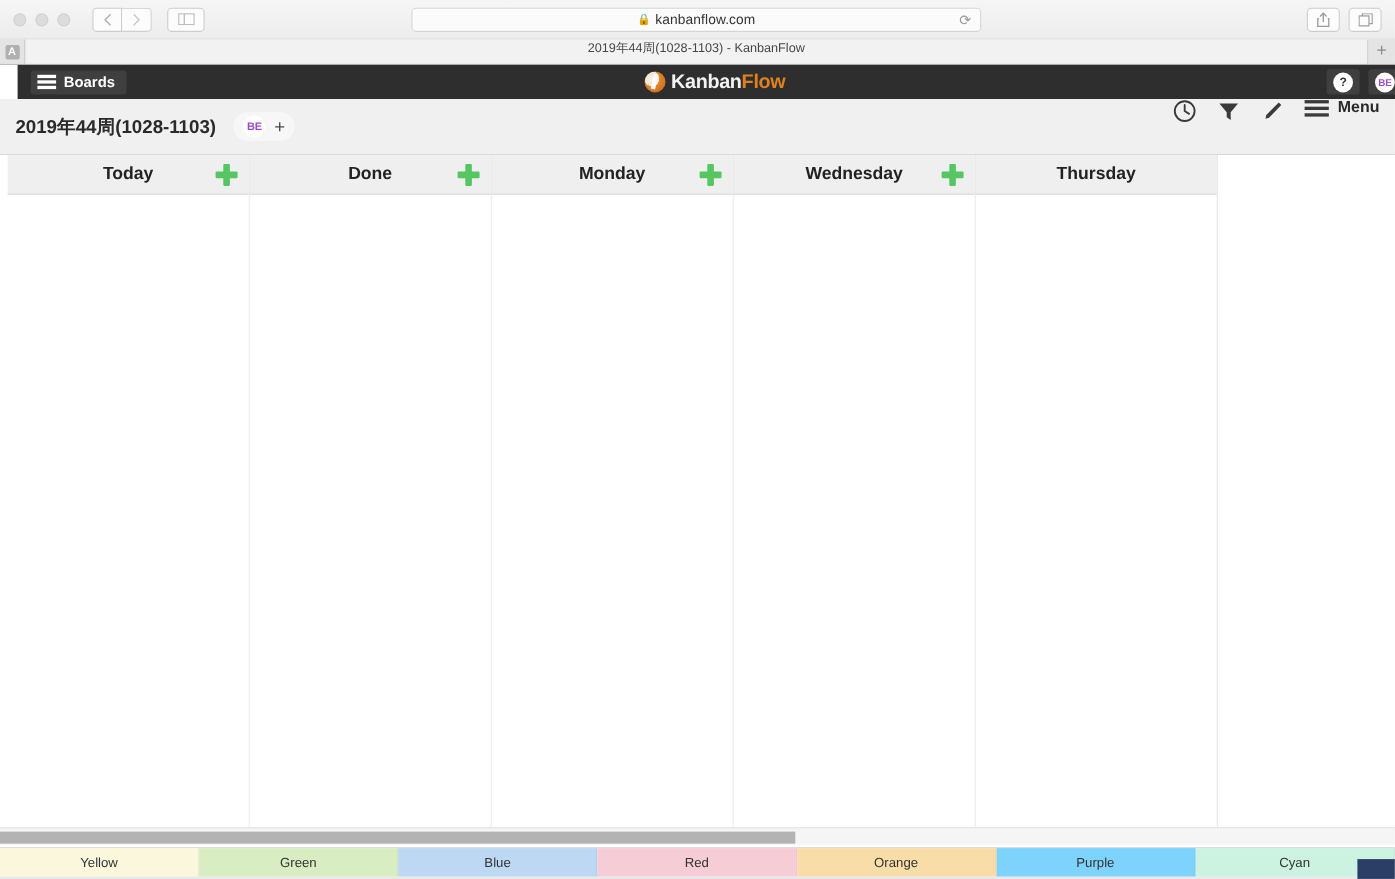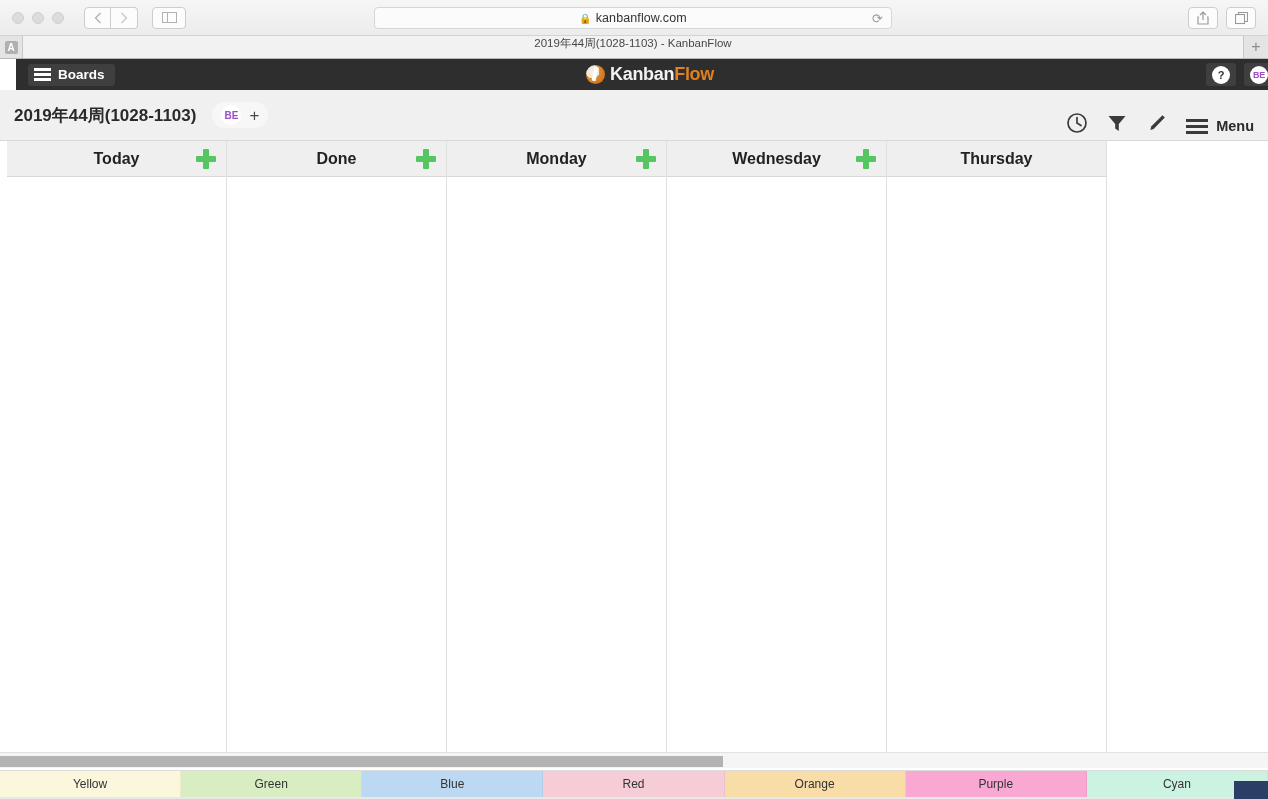--- a/index.html
+++ b/index.html
@@ -146,21 +146,21 @@
   }
   .member-avatar {
     width: 20px; height: 20px; border-radius: 50%; background: #fff;
     color: #9b4dca; font-size: 10px; font-weight: bold;
     display: flex; align-items: center; justify-content: center;
   }
   .member-add { color: #4a4a4a; font-size: 17px; line-height: 1; }
 
   .header-tools {
     position: absolute; right: 14px; top: 0; height: 44px;
-    display: flex; align-items: flex-end; gap: 18px;
+    display: flex; align-items: flex-start; gap: 18px;
   }
   .tool-icon { width: 22px; height: 22px; color: #3a3a3a;
                display: flex; align-items: center; justify-content: center; }
   .menu-btn { display: flex; align-items: center; gap: 8px; }
   .hamburger-dk { display: flex; flex-direction: column; gap: 3px; }
   .hamburger-dk i { display: block; width: 22px; height: 3px; background: #3a3a3a; }
   .menu-label { font-size: 14.5px; font-weight: bold; color: #2a2a2a; }
 
   
   .board-area {
@@ -394,21 +394,21 @@
     </div>
     <div class="swatch" style="background: rgb(188, 216, 242);">
       <span>Blue</span>
     </div>
     <div class="swatch" style="background: rgb(246, 204, 215);">
       <span>Red</span>
     </div>
     <div class="swatch" style="background: rgb(249, 221, 168);">
       <span>Orange</span>
     </div>
-    <div class="swatch" style="background: #f9a8d4;">
+    <div class="swatch" style="background: #7dd3fc;">
       <span>Purple</span>
     </div>
     <div class="swatch" style="background: rgb(204, 242, 226);">
       <span>Cyan</span>
     </div>
   </div>
 <div class="bottom-edge"></div>
 <div class="corner-blue"></div>
 
 </body></html>

